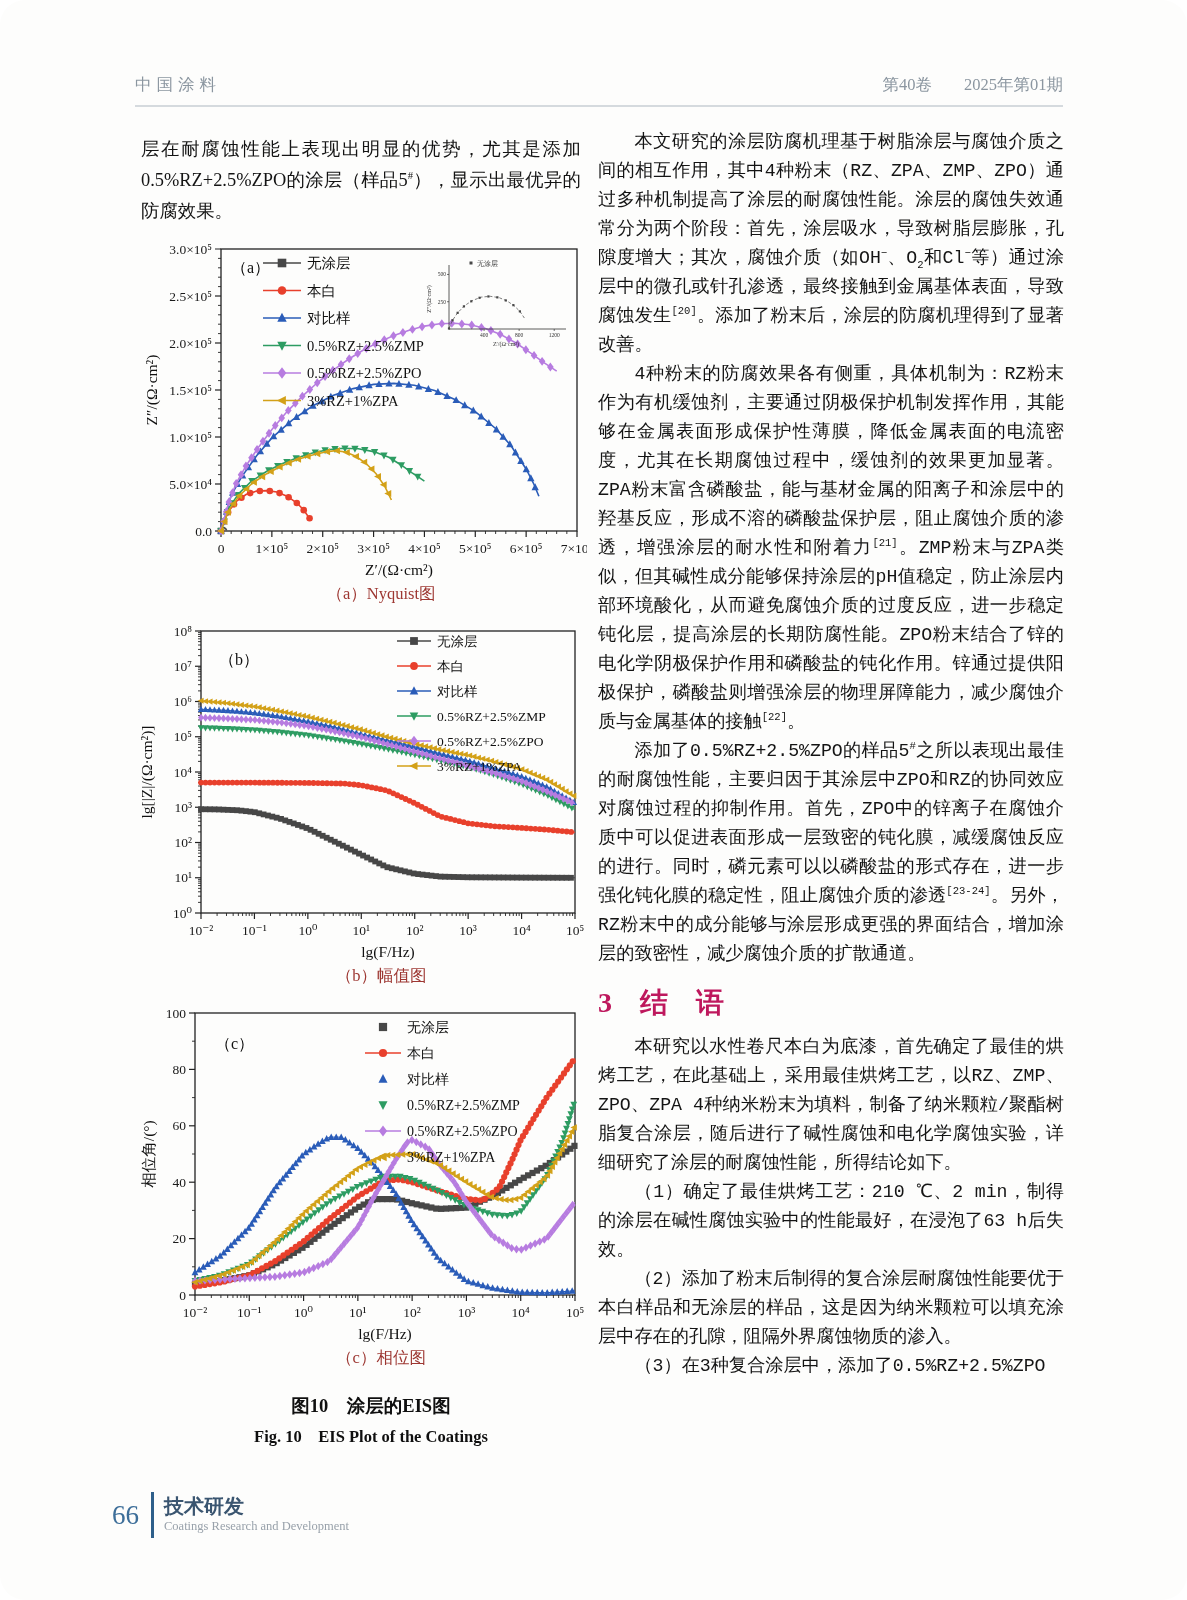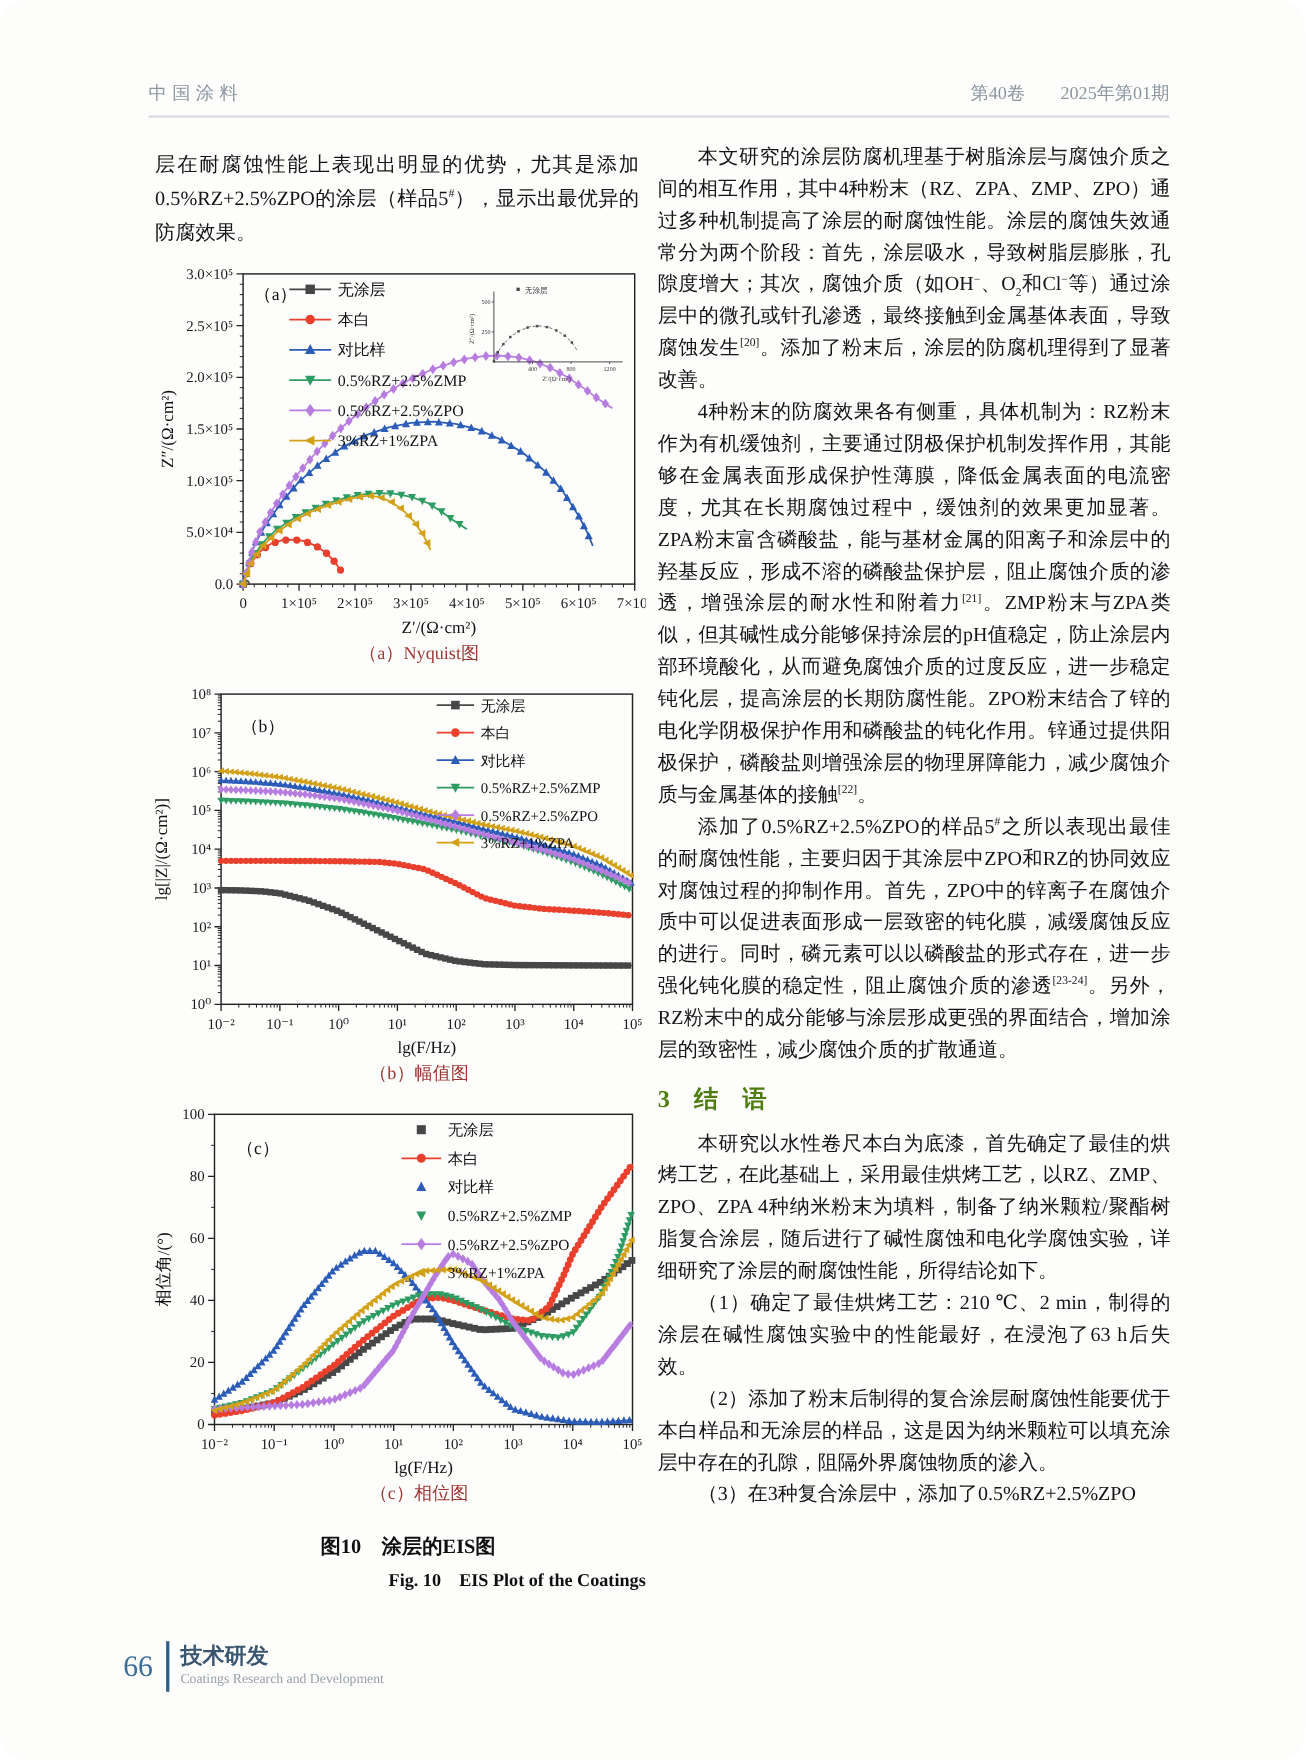--- a/index.html
+++ b/index.html
@@ -8,31 +8,31 @@
   
   .hdr{position:absolute;left:135px;top:74px;width:928px;display:flex;justify-content:space-between;
        color:#8b96a0;font-size:16.5px;border-bottom:2px solid #d5dade;padding-bottom:9px;}
   .hdr .journal{letter-spacing:5px;}
   .hdr .vol{margin-right:28px;}
   
   .col-left{position:absolute;left:135px;top:128px;width:452px;}
   .col-right{position:absolute;left:598px;top:128px;width:466px;}
   .body-text{margin:6px;font-size:18.4px;line-height:31px;text-align:justify;color:#141414;}
   .col-right p{margin:0;font-size:18.2px;line-height:29px;text-align:justify;color:#141414;}
-  .col-right p.indent{text-indent:2em;}
+  .col-right p.indent{text-indent:2em;font-family:Liberation Mono, monospace;}
   sup{font-size:0.58em;vertical-align:super;line-height:0;}
   sub{font-size:0.58em;vertical-align:sub;line-height:0;}
-  h2.section{color:#4d7c0f;font-size:22px;font-weight:bold;margin:15px 0 11px 0;}
+  h2.section{color:#be185d;font-size:28px;font-weight:bold;margin:15px 0 11px 0;}
   
   .fig{margin-top:16px;}
   .chart{width:452px;height:340px;}
   svg{font-family:"Liberation Serif","DejaVu Serif",serif;}
   .sub-caption{color:#9d3732;font-size:16.5px;text-align:center;margin:0 0 20px 40px;}
   .fig-caption-cn{text-align:center;font-weight:bold;font-size:18.5px;margin:24px 0 0 20px;color:#0f0f0f;}
-  .fig-caption-en{text-align:right;font-weight:bold;font-size:16.5px;margin:8px 0 0 20px;color:#0f0f0f;}
+  .fig-caption-en{text-align:center;font-weight:bold;font-size:16.5px;margin:8px 0 0 20px;color:#0f0f0f;}
   
   .ftr{position:absolute;left:112px;top:1492px;display:flex;align-items:center;}
   .ftr .pnum{font-size:27px;color:#3d6e99;margin-right:12px;}
   .ftr .bar{width:3px;height:46px;background:#2e5f8a;margin-right:10px;}
   .ftr .cn{font-size:20px;font-weight:bold;color:#3a5570;line-height:22px;}
   .ftr .en{font-size:12.5px;color:#98a1aa;line-height:18px;}
 </style>
 </head>
 <body>
 

